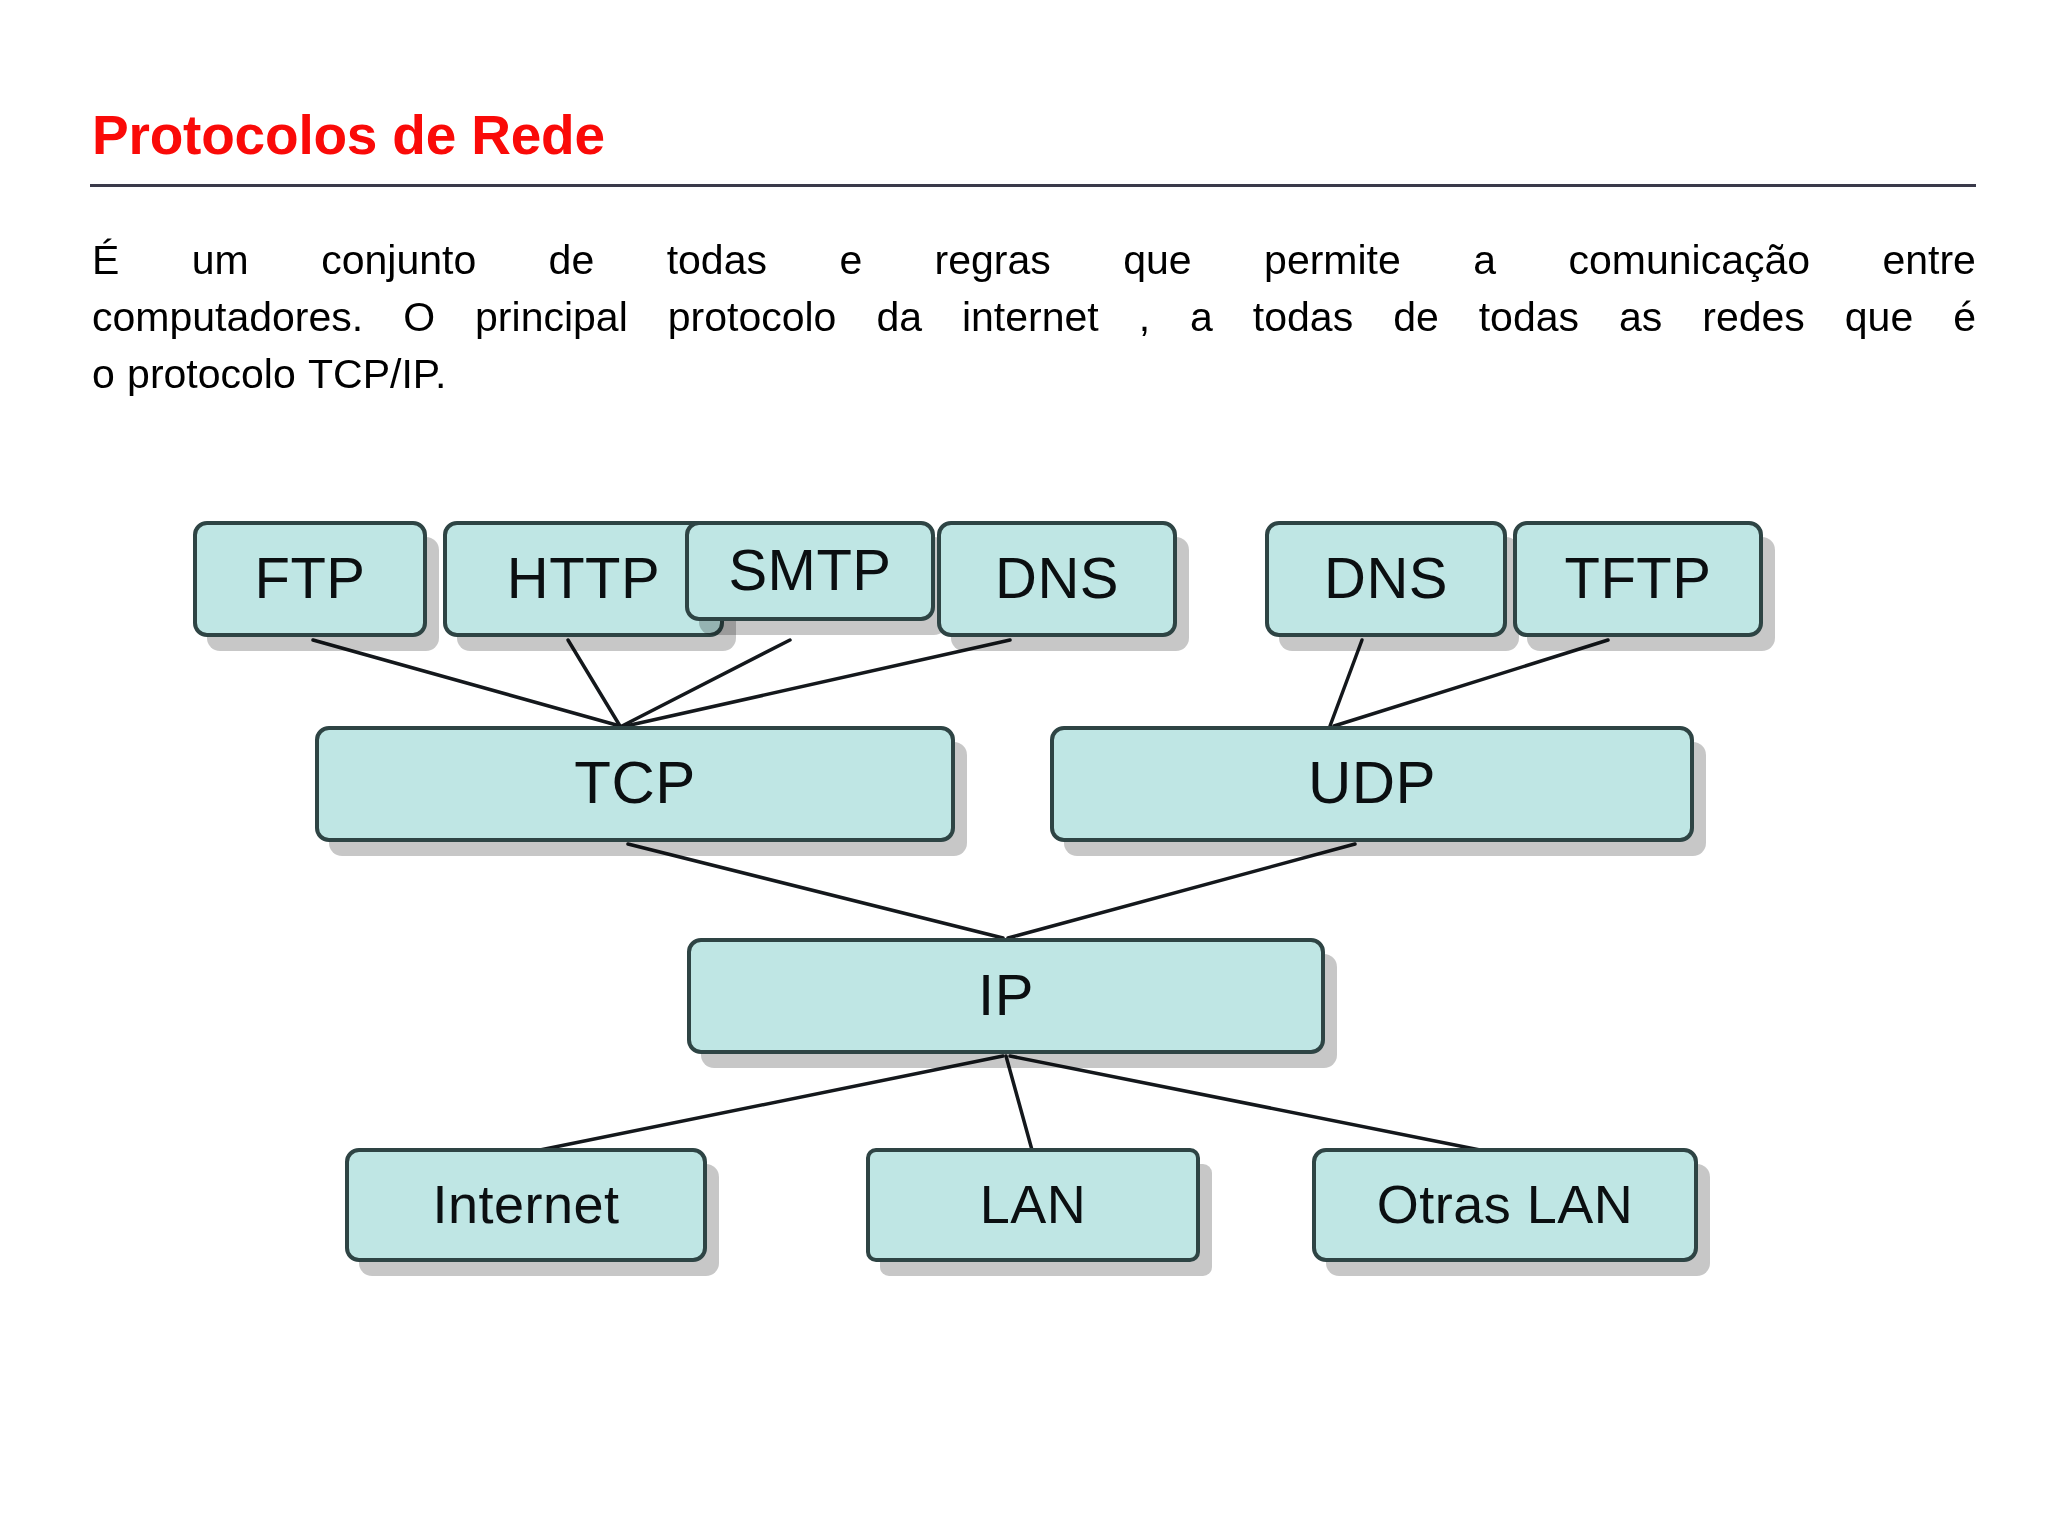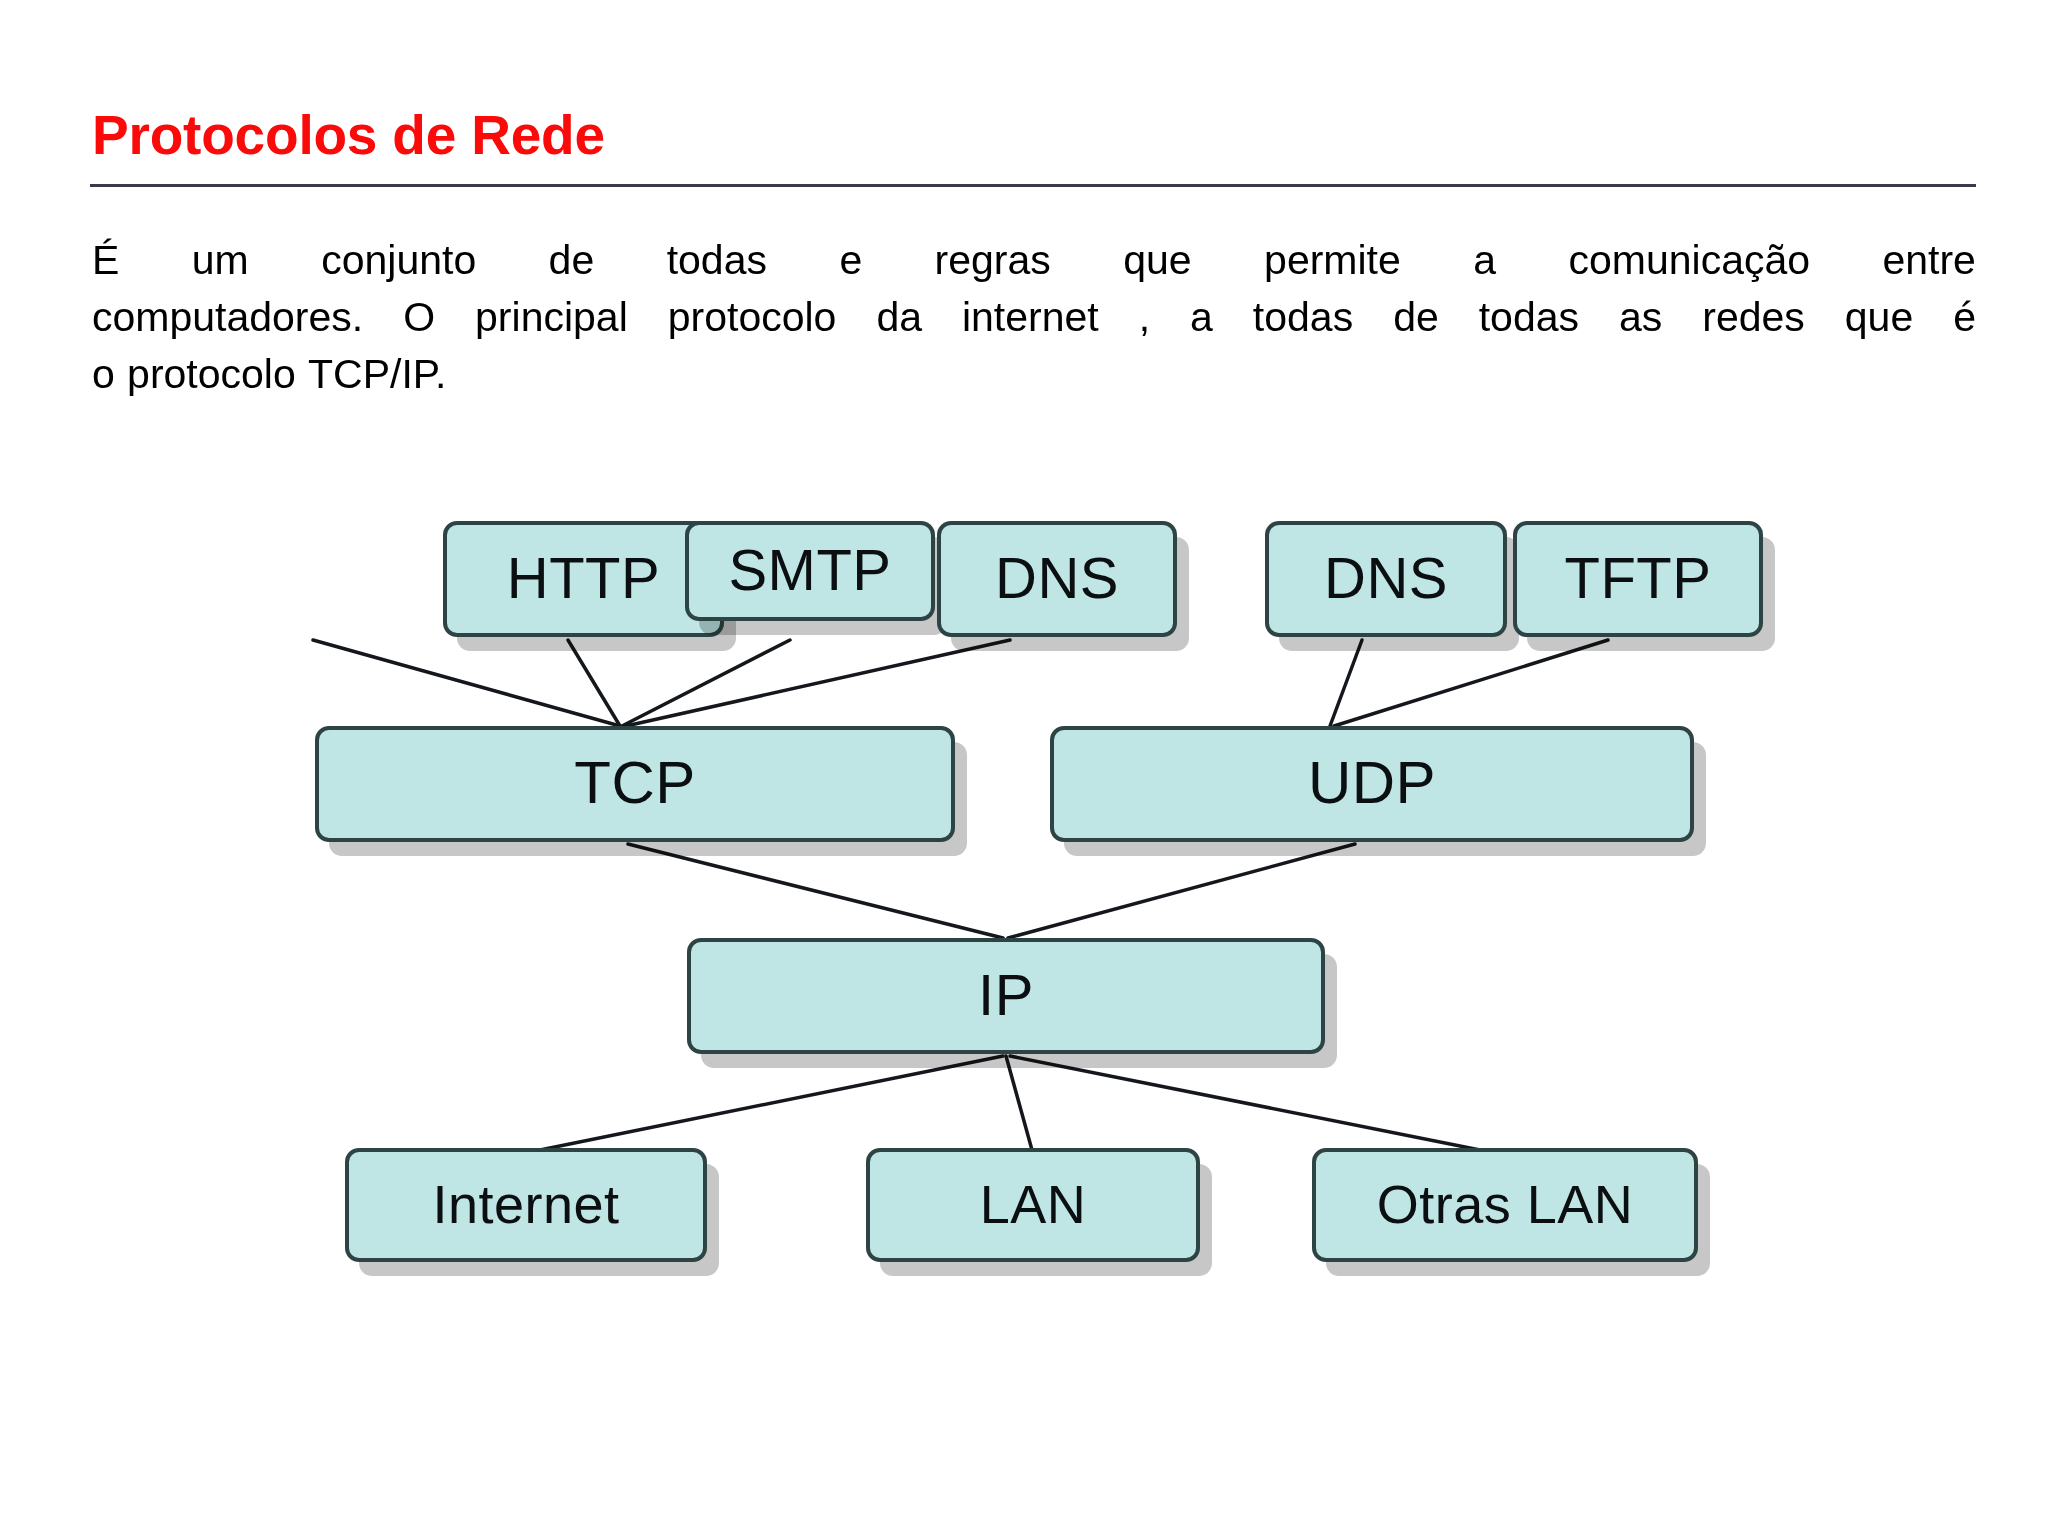--- a/index.html
+++ b/index.html
@@ -154,20 +154,23 @@
       <line x1="1010" y1="640" x2="626" y2="726" stroke="#14181c" stroke-width="3.5" stroke-linecap="round"></line>
       <line x1="1362" y1="640" x2="1330" y2="726" stroke="#14181c" stroke-width="3.5" stroke-linecap="round"></line>
       <line x1="1608" y1="640" x2="1334" y2="726" stroke="#14181c" stroke-width="3.5" stroke-linecap="round"></line>
       <line x1="628" y1="844" x2="1003" y2="938" stroke="#14181c" stroke-width="3.5" stroke-linecap="round"></line>
       <line x1="1355" y1="844" x2="1008" y2="938" stroke="#14181c" stroke-width="3.5" stroke-linecap="round"></line>
       <line x1="1003" y1="1056" x2="540" y2="1150" stroke="#14181c" stroke-width="3.5" stroke-linecap="round"></line>
       <line x1="1006" y1="1056" x2="1032" y2="1150" stroke="#14181c" stroke-width="3.5" stroke-linecap="round"></line>
       <line x1="1010" y1="1056" x2="1480" y2="1150" stroke="#14181c" stroke-width="3.5" stroke-linecap="round"></line>
     </svg>
 
+<div class="node tier-app" style="left: 193px; top: 521px; width: 234px; height: 116px; background: rgb(191, 230, 228); border-color: rgb(46, 68, 68);">
+      <span>FTP</span>
+    </div>
     <div class="node tier-app" style="left: 443px; top: 521px; width: 281px; height: 116px; background: rgb(191, 230, 228); border-color: rgb(46, 68, 68);">
       <span>HTTP</span>
     </div>
     <div class="node tier-app" style="left: 685px; top: 521px; width: 250px; height: 100px; background: rgb(191, 230, 228); border-color: rgb(46, 68, 68); align-items: center;">
       <span>SMTP</span>
     </div>
     <div class="node tier-app" style="left: 937px; top: 521px; width: 240px; height: 116px; background: rgb(191, 230, 228); border-color: rgb(46, 68, 68);">
       <span>DNS</span>
     </div>
     <div class="node tier-app" style="left: 1265px; top: 521px; width: 242px; height: 116px; background: rgb(191, 230, 228); border-color: rgb(46, 68, 68);">
@@ -181,19 +184,19 @@
     </div>
     <div class="node tier-trans" style="left: 1050px; top: 726px; width: 644px; height: 116px; background: rgb(191, 230, 228); border-color: rgb(46, 68, 68);">
       <span>UDP</span>
     </div>
     <div class="node tier-net" style="left: 687px; top: 938px; width: 638px; height: 116px; background: rgb(191, 230, 228); border-color: rgb(46, 68, 68);">
       <span>IP</span>
     </div>
     <div class="node tier-link" style="left: 345px; top: 1148px; width: 362px; height: 114px; background: rgb(191, 230, 228); border-color: rgb(46, 68, 68);">
       <span>Internet</span>
     </div>
-    <div class="node tier-link" style="left: 866px; top: 1148px; width: 334px; height: 114px; background: rgb(191, 230, 228); border-color: rgb(46, 68, 68);">
+    <div class="node tier-link" style="left: 866px; top: 1148px; width: 334px; height: 114px; background: rgb(191, 230, 228); border-color: rgb(46, 68, 68); border-radius: 10px;">
       <span>LAN</span>
     </div>
     <div class="node tier-link" style="left: 1300px; top: 1148px; width: 386px; height: 114px; background: rgb(191, 230, 228); border-color: rgb(46, 68, 68); margin-left: 12px;">
       <span>Otras LAN</span>
     </div>
   </div>
 
 </body></html>

